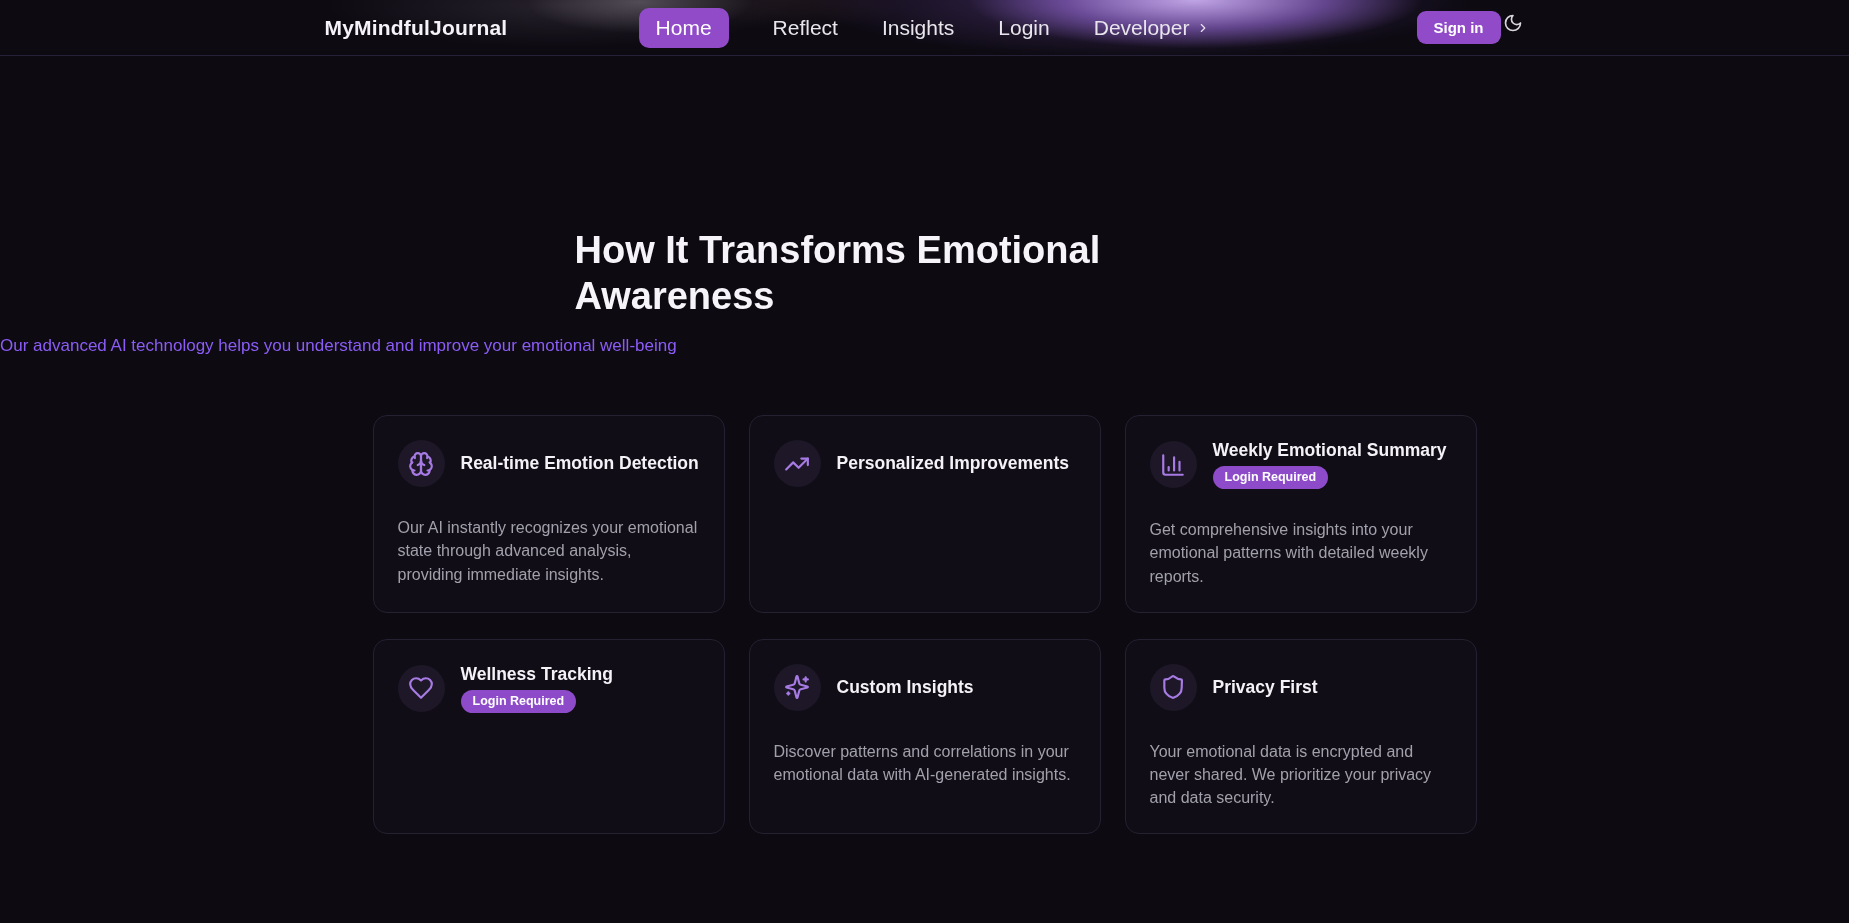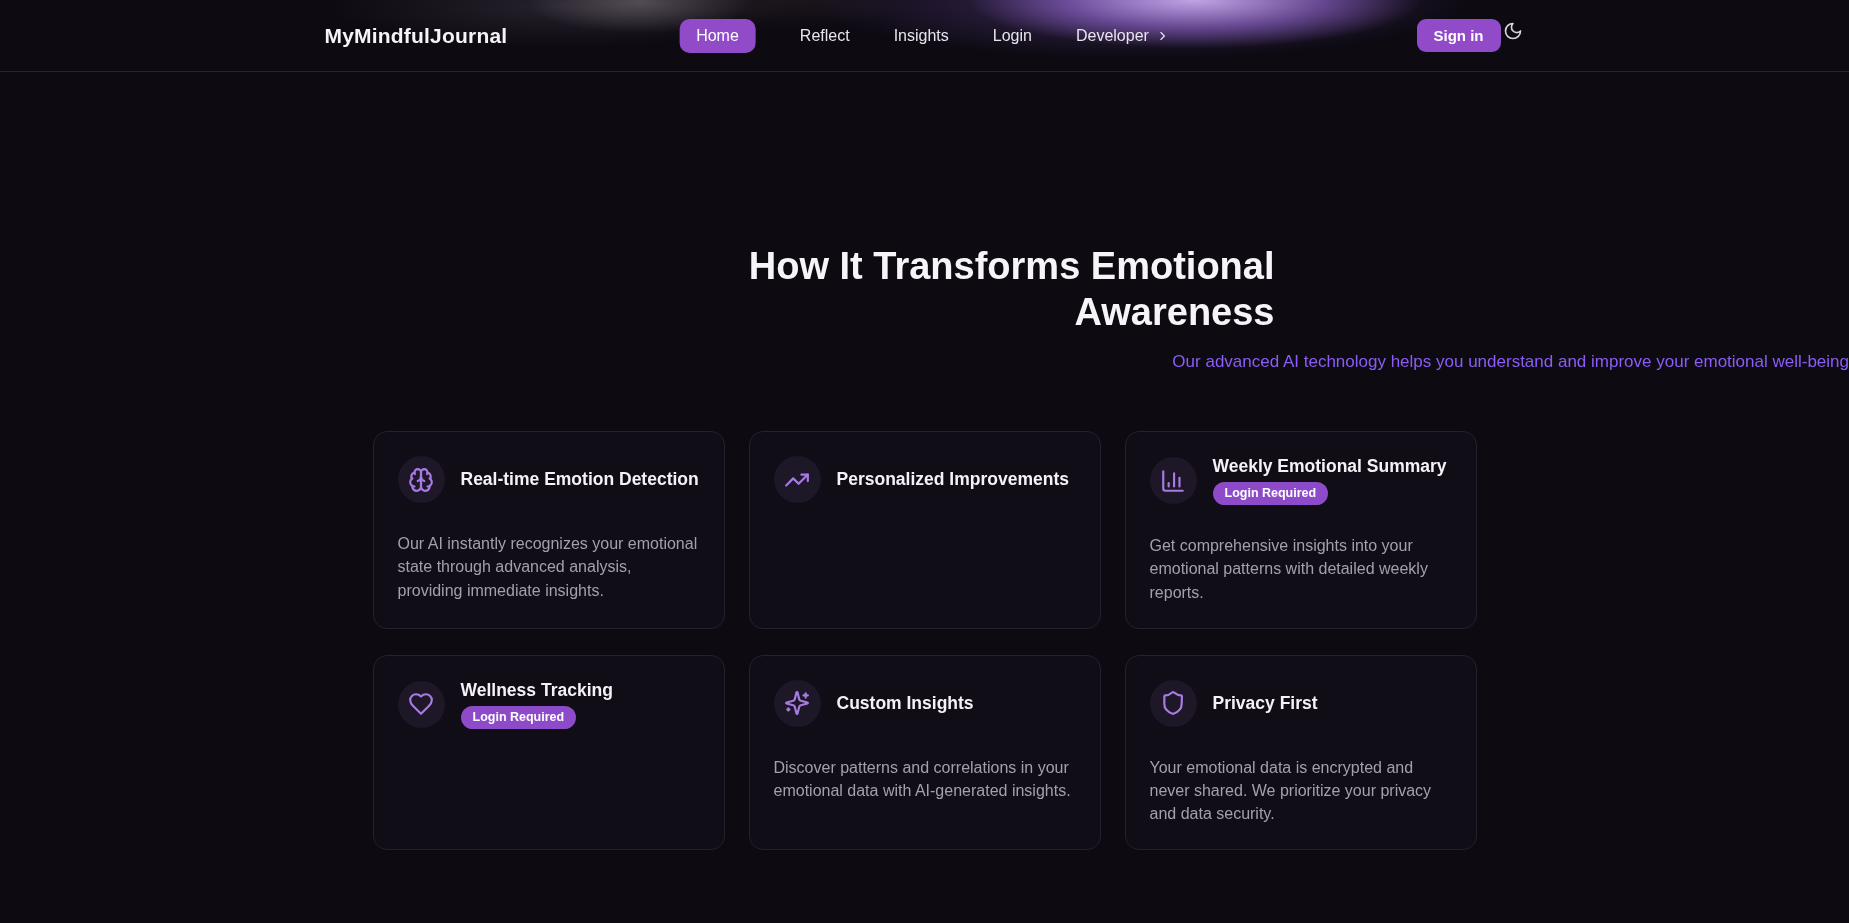--- a/index.html
+++ b/index.html
@@ -12,42 +12,42 @@
   }
   *{box-sizing:border-box;}
   html,body{margin:0;padding:0;}
   body{
     width:1849px;height:923px;overflow:hidden;
     background:var(--bg);
     font-family:"Liberation Sans",sans-serif;
     color:#fff;
   }
   
-  header{position:relative;height:72px;border-bottom:1px solid #272039;background:var(--bg);}
+  header{position:relative;height:56px;border-bottom:1px solid #272039;background:var(--bg);}
   .nav-glow{
     position:absolute;inset:0;overflow:hidden;pointer-events:none;
     background:
       radial-gradient(ellipse 290px 62px at 1195px 0px, rgba(203,175,242,0.92), rgba(152,107,216,0.55) 45%, rgba(120,80,180,0) 78%),
       radial-gradient(ellipse 440px 78px at 1140px 0px, rgba(128,86,190,0.42), rgba(128,86,190,0) 75%),
       radial-gradient(ellipse 150px 42px at 640px 2px, rgba(134,126,136,0.5), rgba(134,126,136,0) 75%),
       radial-gradient(ellipse 310px 55px at 560px 6px, rgba(84,76,88,0.35), rgba(84,76,88,0) 75%),
       radial-gradient(ellipse 160px 40px at 790px 0px, rgba(70,48,52,0.28), rgba(70,48,52,0) 75%);
   }
   .nav-inner{position:relative;width:1200px;height:100%;margin:0 auto;display:flex;align-items:center;justify-content:space-between;}
   .brand{font-size:21px;font-weight:bold;color:#F5F3F8;letter-spacing:.2px;cursor:pointer;z-index:2;}
   .nav-links{position:absolute;left:50%;top:50%;transform:translate(-50%,-50%);display:flex;align-items:center;gap:44px;z-index:2;}
-  .nav-link{display:flex;align-items:center;gap:7px;color:#E8E5EC;font-size:16px;cursor:pointer;white-space:nowrap;}
+  .nav-link{display:flex;align-items:center;gap:7px;color:#E8E5EC;font-size:21px;cursor:pointer;white-space:nowrap;}
   .nav-link.active{background:var(--accent);padding:8px 17px;border-radius:10px;color:#fff;}
   .nav-link svg{width:14px;height:14px;}
   .nav-right{display:flex;align-items:flex-start;z-index:2;}
   .sign-in{background:var(--accent);color:#fff;border:none;font-family:inherit;font-size:15px;font-weight:600;padding:8px 17px;border-radius:9px;cursor:pointer;}
   .theme-toggle{background:none;border:none;color:#D9D6DE;cursor:pointer;padding:2px;display:flex;align-items:center;}
   .theme-toggle svg{width:20px;height:20px;}
   
-  .hero{text-align:right;padding-top:172px;}
+  .hero{text-align:left;padding-top:172px;}
   .hero h1{margin:0 auto;max-width:700px;font-size:38px;line-height:1.2;font-weight:700;color:#F6F4F9;}
   .hero p{margin:17px auto 14px;font-size:17px;color:#8b5cf6;}
   
   .features{width:1104px;margin:59px auto 0;display:grid;grid-template-columns:repeat(3,352px);gap:26px 24px;}
   .card{background:var(--card-bg);border:1px solid var(--card-border);border-radius:14px;padding:24px;min-height:193px;}
   .card-header{display:flex;align-items:center;gap:16px;}
   .icon-circle{width:47px;height:47px;border-radius:50%;background:#1D1727;display:flex;align-items:center;justify-content:center;color:var(--icon-purple);flex:none;}
   .icon-circle svg{width:26px;height:26px;}
   .card-title{margin:0;font-size:17.5px;font-weight:700;color:#F4F2F7;line-height:1.2;}
   .badge{display:inline-block;margin-top:5px;background:var(--badge);color:#fff;font-size:12.5px;font-weight:600;padding:4px 12px;border-radius:999px;line-height:1.2;}

